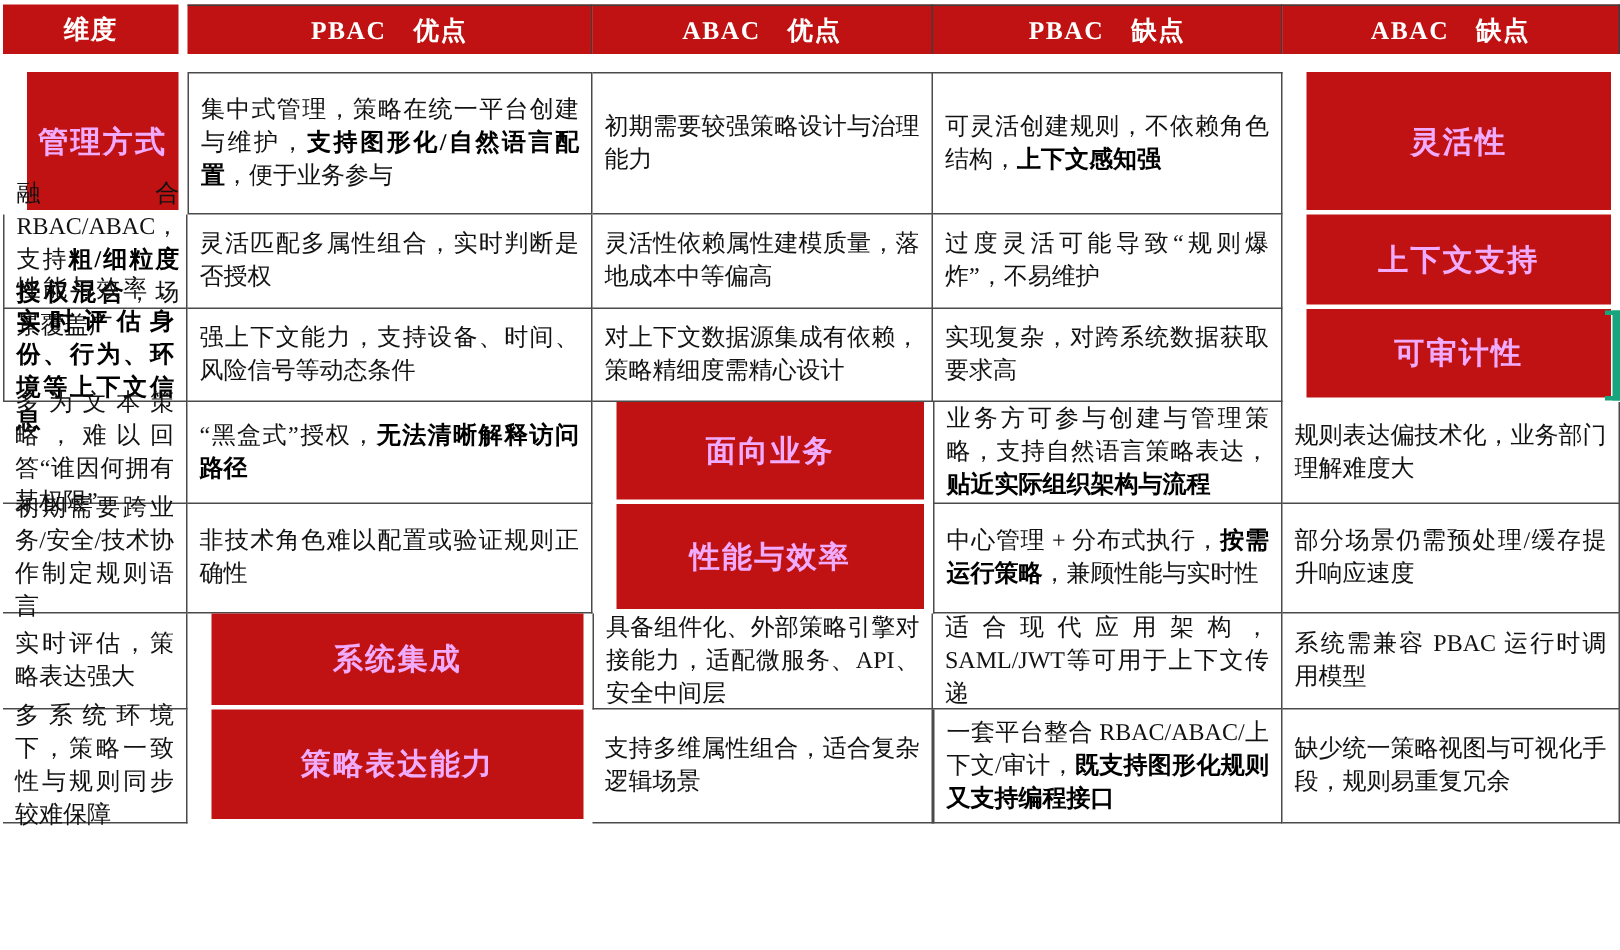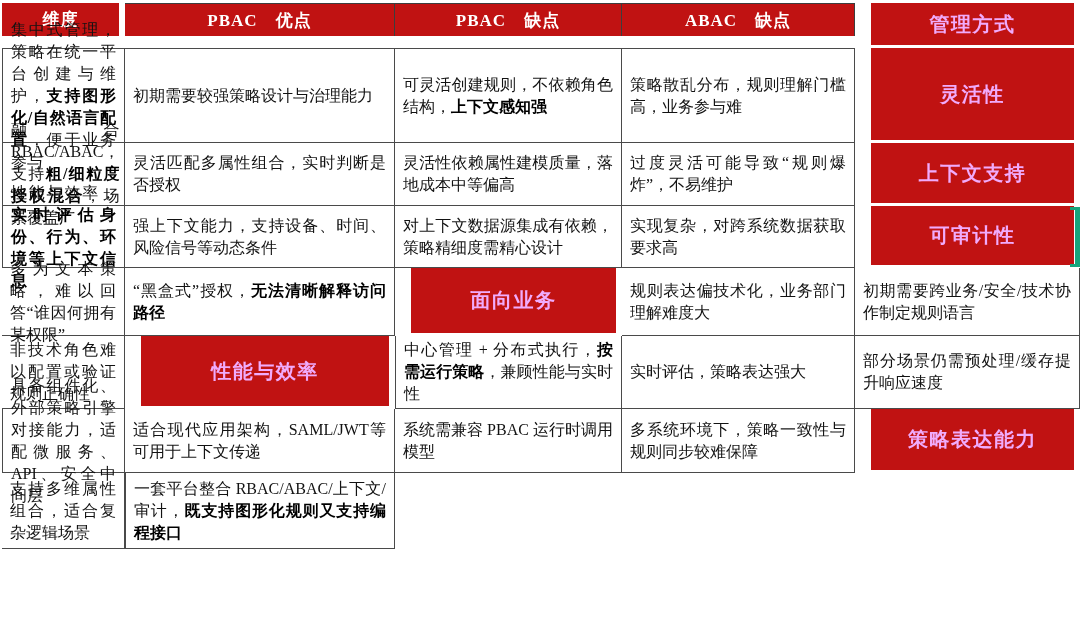--- a/index.html
+++ b/index.html
@@ -27,35 +27,33 @@
           border-right:5px solid #16a57c;border-top:3px solid #16a57c;border-bottom:3px solid #16a57c;}
 </style>
 </head>
 <body>
 
 <div class="page">
   <div class="grid">
 
     <div class="hcell first">维度</div>
     <div class="hcell sep">PBAC　优点</div>
+    <div class="hcell sep">ABAC　优点</div>
     <div class="hcell sep">PBAC　缺点</div>
     <div class="hcell sep">ABAC　缺点</div>
 
     <div class="dcell">管理方式</div>
     <div class="cell cl ct">
         <div class="txt"><span>集中式管理，策略在统一平台创建与维护，</span><b>支持图形化/自然语言配置</b><span>，便于业务参与</span></div>
       </div>
     <div class="cell ct">
         <div class="txt"><span>初期需要较强策略设计与治理能力</span><b></b><span></span></div>
       </div>
     <div class="cell ct">
         <div class="txt"><span>可灵活创建规则，不依赖角色结构，</span><b>上下文感知强</b><span></span></div>
-      </div>
-    <div class="cell ct">
-        <div class="txt"><span>策略散乱分布，规则理解门槛高，业务参与难</span><b></b><span></span></div>
       </div>
 
     <div class="dcell">灵活性</div>
     <div class="cell cl">
         <div class="txt"><span>融合 RBAC/ABAC，支持</span><b>粗/细粒度授权混合</b><span>，场景覆盖广</span></div>
       </div>
     <div class="cell">
         <div class="txt"><span>灵活匹配多属性组合，实时判断是否授权</span></div>
       </div>
     <div class="cell">
@@ -81,57 +79,64 @@
 
     <div class="dcell">可审计性</div>
     <div class="cell">
         <div class="txt"><span>多为文本策略，难以回答“谁因何拥有某权限”</span></div>
       </div>
     <div class="cell">
         <div class="txt"><span>“黑盒式”授权，</span><b>无法清晰解释访问路径</b></div>
       </div>
 
     <div class="dcell">面向业务</div>
+    <div class="cell cl">
+        <div class="txt"><span>业务方可参与创建与管理策略，支持自然语言策略表达，</span><b>贴近实际组织架构与流程</b></div>
+      </div>
     <div class="cell">
         <div class="txt"><span>规则表达偏技术化，业务部门理解难度大</span></div>
       </div>
     <div class="cell">
         <div class="txt"><span>初期需要跨业务/安全/技术协作制定规则语言</span></div>
       </div>
     <div class="cell">
         <div class="txt"><span>非技术角色难以配置或验证规则正确性</span></div>
       </div>
 
     <div class="dcell">性能与效率</div>
     <div class="cell cl">
         <div class="txt"><span>中心管理 + 分布式执行，</span><b>按需运行策略</b><span>，兼顾性能与实时性</span></div>
       </div>
     <div class="cell">
+        <div class="txt"><span>部分场景仍需预处理/缓存提升响应速度</span></div>
+      </div>
+    <div class="cell">
         <div class="txt"><span>实时评估，策略表达强大</span></div>
       </div>
-    <div class="cell">
-        <div class="txt"><span>部分场景仍需预处理/缓存提升响应速度</span></div>
-      </div>
 
+    <div class="dcell">系统集成</div>
     <div class="cell cl">
         <div class="txt"><span>具备组件化、外部策略引擎对接能力，适配微服务、API、安全中间层</span></div>
       </div>
     <div class="cell">
         <div class="txt"><span>适合现代应用架构，SAML/JWT等可用于上下文传递</span></div>
       </div>
     <div class="cell">
         <div class="txt"><span>系统需兼容 PBAC 运行时调用模型</span></div>
       </div>
     <div class="cell">
         <div class="txt"><span>多系统环境下，策略一致性与规则同步较难保障</span></div>
       </div>
 
     <div class="dcell">策略表达能力</div>
     <div class="cell">
         <div class="txt"><span>支持多维属性组合，适合复杂逻辑场景</span></div>
       </div>
     <div class="cell cl">
         <div class="txt"><span>一套平台整合 RBAC/ABAC/上下文/审计，</span><b>既支持图形化规则又支持编程接口</b></div>
       </div>
+    <div class="cell">
+        <div class="txt"><span>缺少统一策略视图与可视化手段，规则易重复冗余</span></div>
+      </div>
 
   </div>
   <div class="marker"></div>
 </div>
 
 </body></html>

